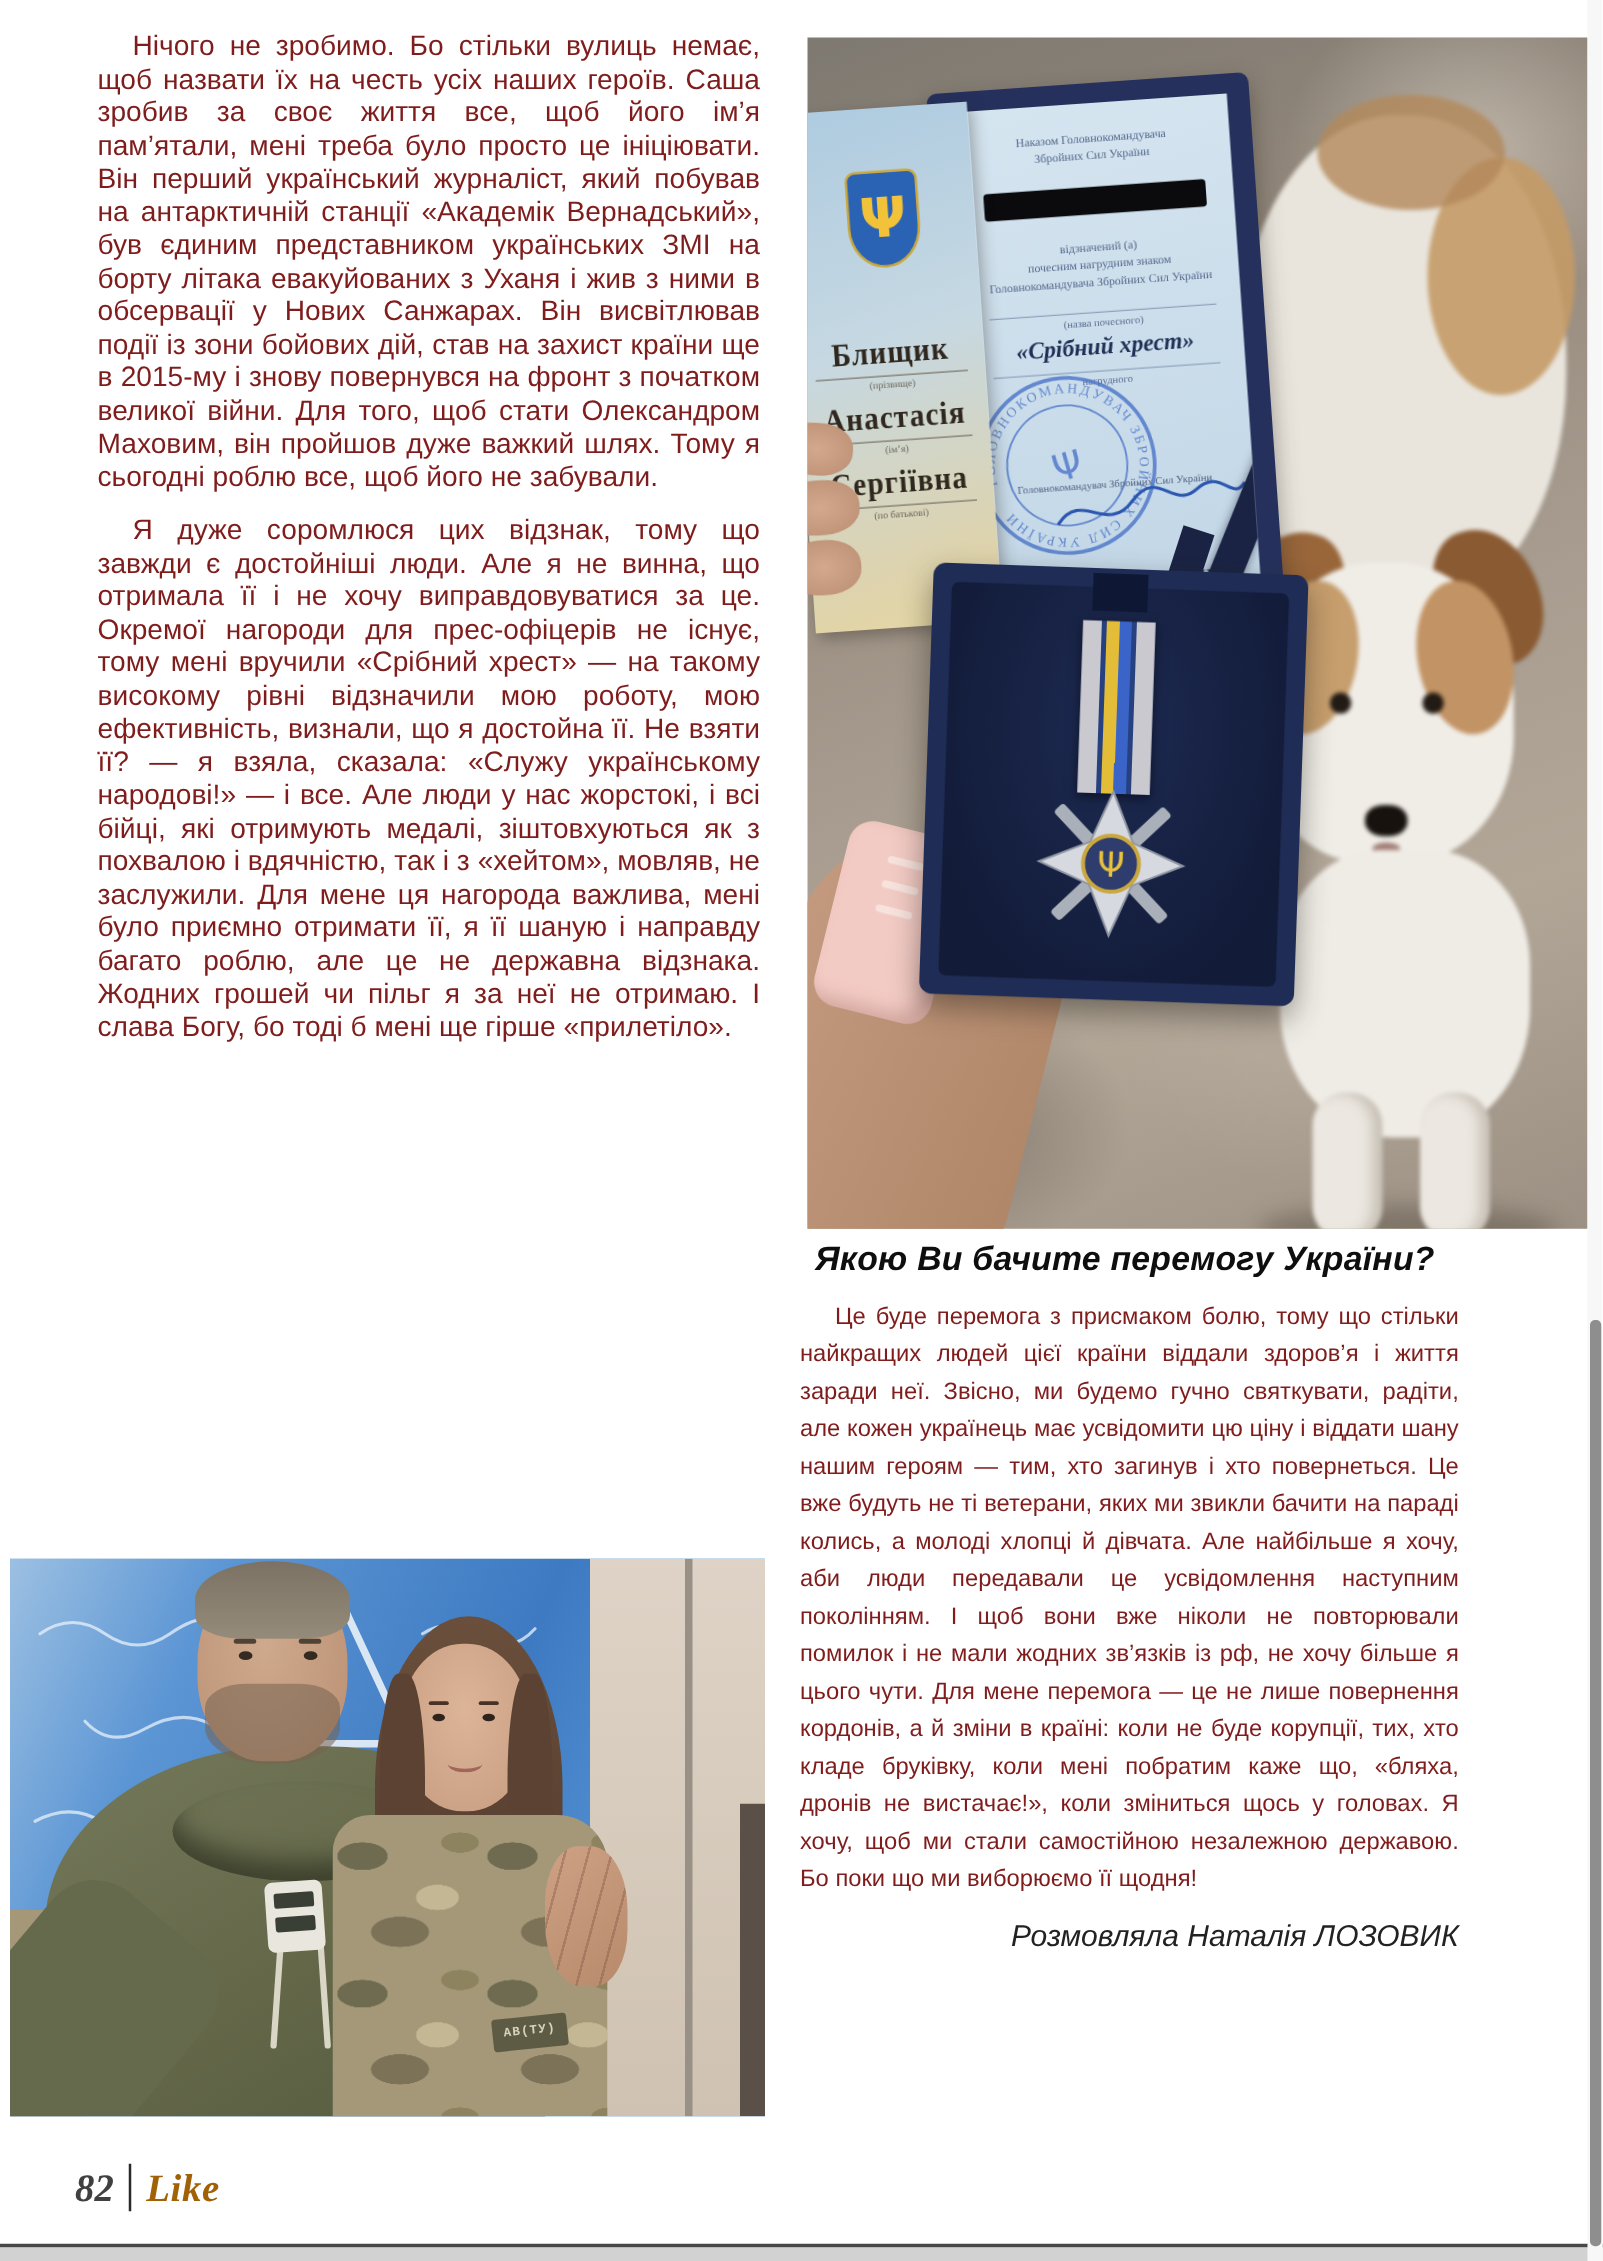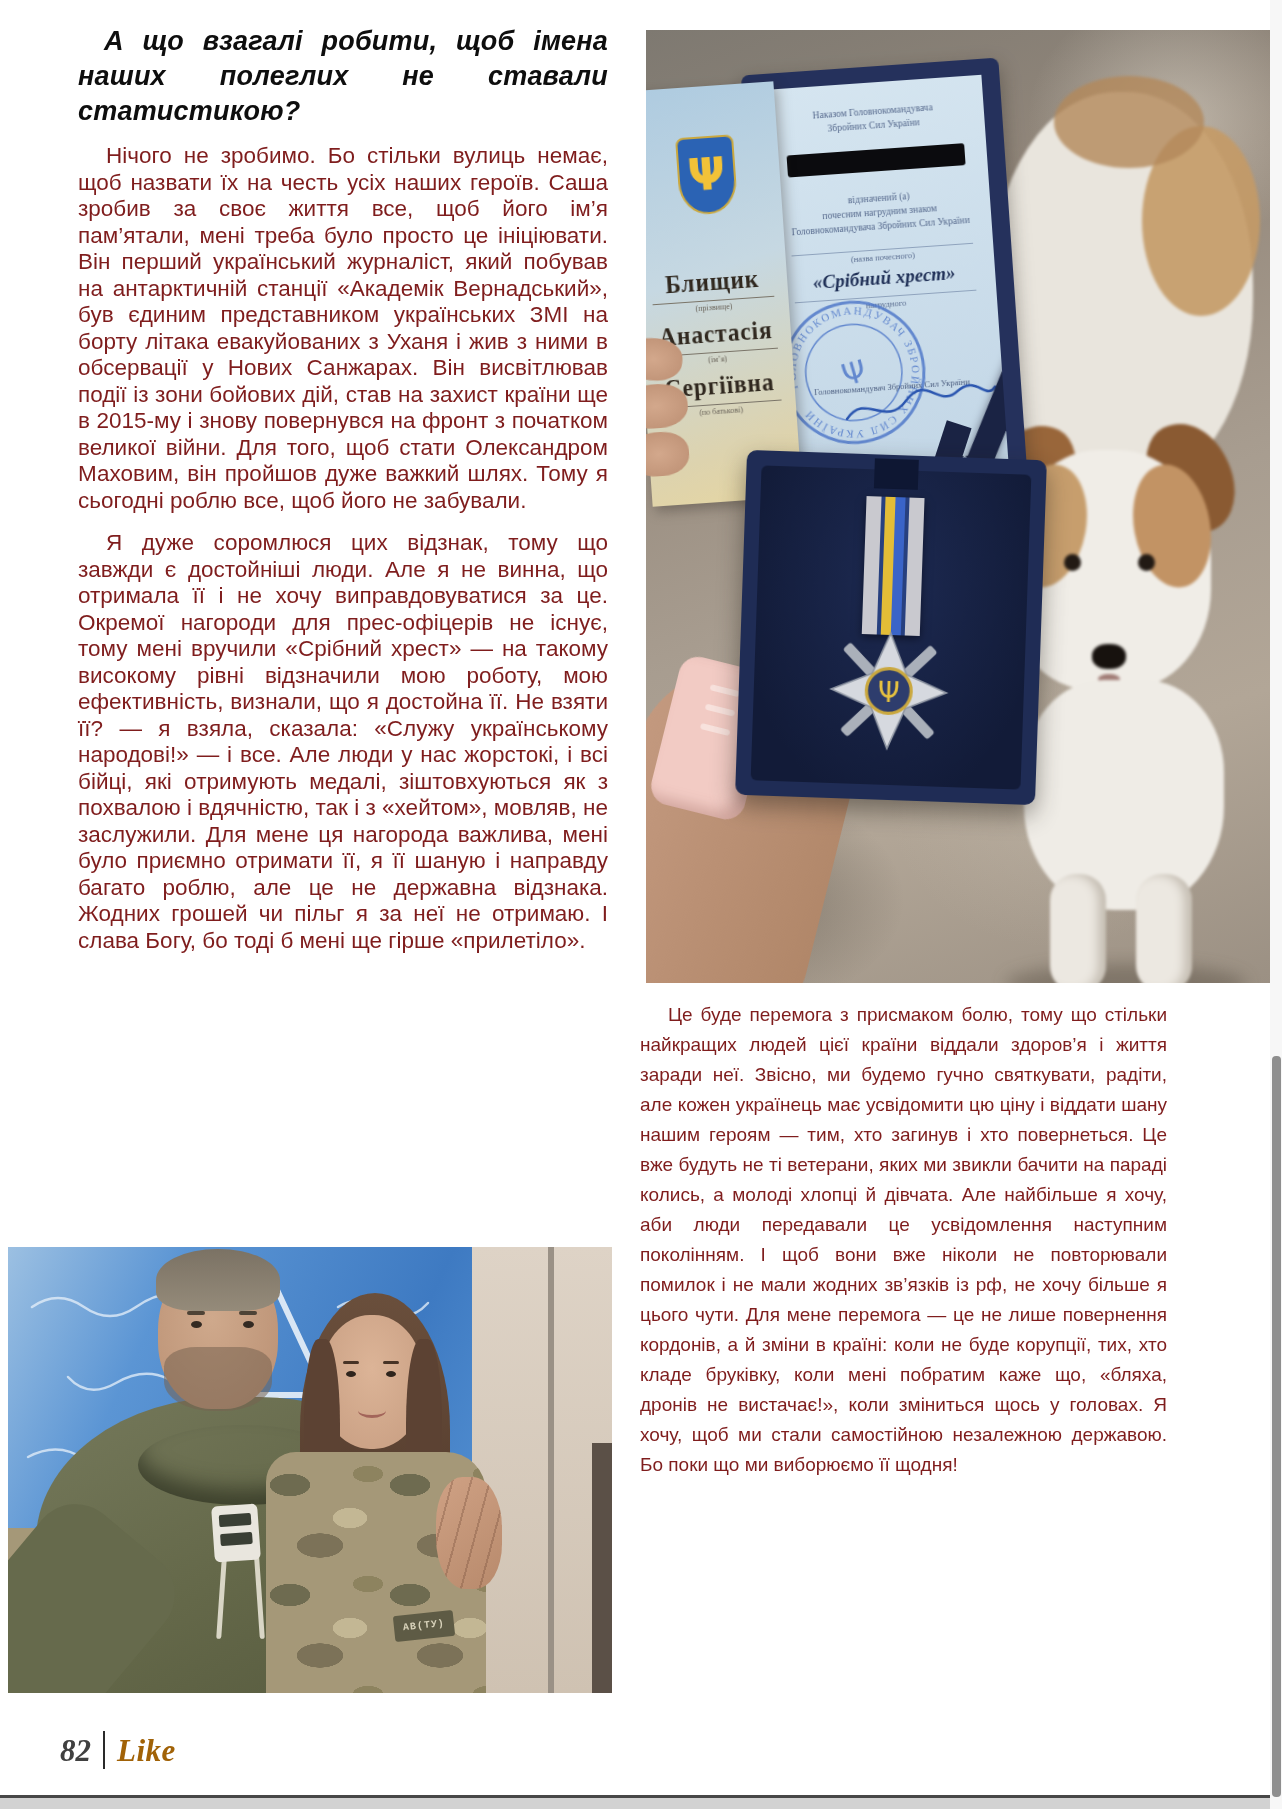--- a/index.html
+++ b/index.html
@@ -169,27 +169,28 @@
            text-align:center;letter-spacing:1px;}
   .m-hand{position:absolute;left:428px;top:230px;width:66px;height:112px;border-radius:40% 45% 40% 45%;
           background:linear-gradient(140deg,#cfa184,#b88a6c);}
   .m-hand:after{content:"";position:absolute;inset:0;border-radius:inherit;
           background:repeating-linear-gradient(105deg,transparent 0 16px,rgba(120,80,60,.35) 16px 18px);}
 </style>
 </head>
 <body>
 
 <div class="col-left">
-  <h2 class="q-heading">А що взагалі робити, щоб імена наших полеглих не ставали статистикою?</h2>
   <p class="body-par">Нічого не зробимо. Бо стільки вулиць немає, щоб назвати їх на честь усіх наших героїв. Саша зробив за своє життя все, щоб його ім’я пам’ятали, мені треба було просто це ініціювати. Він перший український журналіст, який побував на антарктичній станції «Академік Вернадський», був єдиним представником українських ЗМІ на борту літака евакуйованих з Уханя і жив з ними в обсервації у Нових Санжарах. Він висвітлював події із зони бойових дій, став на захист країни ще в 2015-му і знову повернувся на фронт з початком великої війни. Для того, щоб стати Олександром Маховим, він пройшов дуже важкий шлях. Тому я сьогодні роблю все, щоб його не забували.</p>
   <p class="body-par">Я дуже соромлюся цих відзнак, тому що завжди є достойніші люди. Але я не винна, що отримала її і не хочу виправдовуватися за це. Окремої нагороди для прес-офіцерів не існує, тому мені вручили «Срібний хрест» — на такому високому рівні відзначили мою роботу, мою ефективність, визнали, що я достойна її. Не взяти її? — я взяла, сказала: «Служу українському народові!» — і все. Але люди у нас жорстокі, і всі бійці, які отримують медалі, зіштовхуються як з похвалою і вдячністю, так і з «хейтом», мовляв, не заслужили. Для мене ця нагорода важлива, мені було приємно отримати її, я її шаную і направду багато роблю, але це не державна відзнака. Жодних грошей чи пільг я за неї не отримаю. І слава Богу, бо тоді б мені ще гірше «прилетіло».</p>
 </div>
 
 <div class="col-right">
+  <h2 class="q-heading">Якою Ви бачите перемогу України?</h2>
   <p class="body-par">Це буде перемога з присмаком болю, тому що стільки найкращих людей цієї країни віддали здоров’я і життя заради неї. Звісно, ми будемо гучно святкувати, радіти, але кожен українець має усвідомити цю ціну і віддати шану нашим героям — тим, хто загинув і хто повернеться. Це вже будуть не ті ветерани, яких ми звикли бачити на параді колись, а молоді хлопці й дівчата. Але найбільше я хочу, аби люди передавали це усвідомлення наступним поколінням. І щоб вони вже ніколи не повторювали помилок і не мали жодних зв’язків із рф, не хочу більше я цього чути. Для мене перемога — це не лише повернення кордонів, а й зміни в країні: коли не буде корупції, тих, хто кладе бруківку, коли мені побратим каже що, «бляха, дронів не вистачає!», коли зміниться щось у головах. Я хочу, щоб ми стали самостійною незалежною державою. Бо поки що ми виборюємо її щодня!</p>
+  <div class="byline">Розмовляла Наталія ЛОЗОВИК</div>
 </div>
 
 <div class="photo1">
   <div class="p1light1"></div>
   <div class="p1light3"></div>
   <div class="p1light2"></div>
 
   <div class="dog">
     <div class="dog-back"></div>
     <div class="dog-backpatch"></div>

